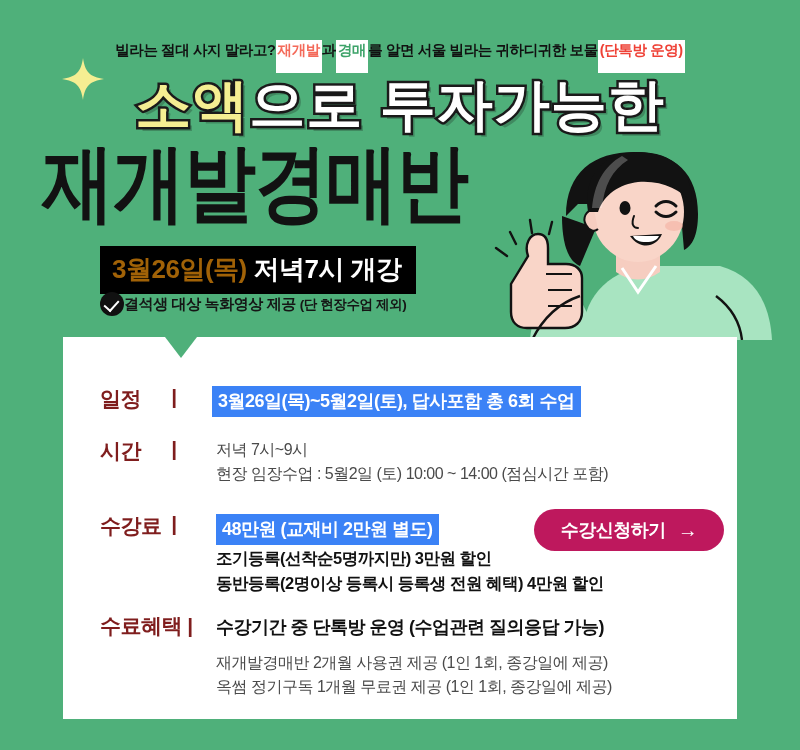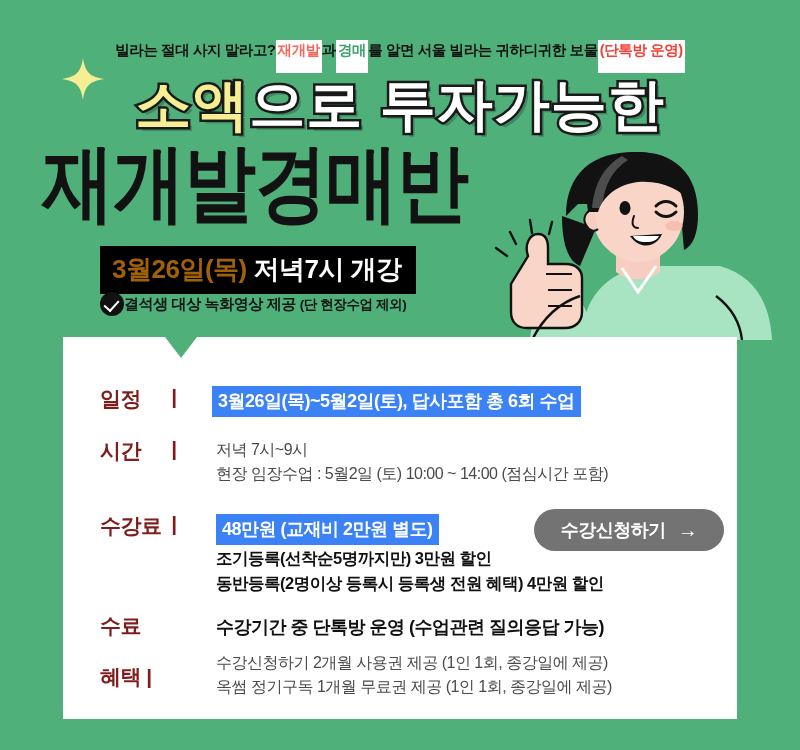--- a/index.html
+++ b/index.html
@@ -112,21 +112,21 @@
   
   .row { position:absolute; display:flex; }
   .label {
     color:#7f1d1d; font-weight:bold; font-size:21px;
     letter-spacing:-0.5px; white-space:nowrap;
     display:flex;
     justify-content:space-between;
   }
   .label .lt { display:inline-block; width:62px; }
   .label .bar { display:inline-block; width:24px; text-align:center; }
-  .label.stack { flex-direction:column; line-height:1.28;gap:24px; }
+  .label.stack { flex-direction:row; line-height:1.28; }
 
   .val { font-size:16px; color:#2b2b2b; letter-spacing:-0.5px; white-space:nowrap; }
   .val.black-hl {
     background:#3b82f6; color:#fff; font-weight:bold; font-size:18px;
     padding:3px 6px 4px 6px; display:inline-block;
   }
   .val.bold { font-weight:bold; color:#111; font-size:16.5px; }
   .val.grey { color:#4a4a4a; }
   .val.heading { font-weight:bold; font-size:18px; color:#111; }
   .lines > div { margin-bottom:3px; }
@@ -137,21 +137,21 @@
   .row-ben  { left:100px; top:613px; }
   .v-ilj { position:absolute; left:212px; top:386px; }
   .v-sig { position:absolute; left:216px; top:440px; }
   .v-fee { position:absolute; left:216px; top:514px; }
   .v-ben { position:absolute; left:216px; top:615px; }
 
   
   .cta {
     position:absolute; left:534px; top:509px;
     width:190px; height:42px; border-radius:21px;
-    background:#737373; color:#fff;
+    background:#be185d; color:#fff;
     display:flex; align-items:center; justify-content:center; gap:12px;
     font-size:18px; font-weight:bold; letter-spacing:-0.5px;
     cursor:pointer; border:none;
   }
   .cta .arrow { font-size:20px; font-weight:bold; line-height:1; }
 </style>
 </head>
 <body>
 
 <div class="sparkle">
@@ -262,20 +262,20 @@
 </div>
 
 <div class="row row-ben">
   <span class="label stack">
     <span>수료</span>
     <span>혜택 |</span>
   </span>
 </div>
 <div class="v-ben lines">
   <div class="val heading" style="margin-bottom:14px;">수강기간 중 단톡방 운영 (수업관련 질의응답 가능)</div>
-  <div class="val grey">수강신청하기 2개월 사용권 제공 (1인 1회, 종강일에 제공)</div>
+  <div class="val grey">재개발경매반 2개월 사용권 제공 (1인 1회, 종강일에 제공)</div>
   <div class="val grey">옥썸 정기구독 1개월 무료권 제공 (1인 1회, 종강일에 제공)</div>
 </div>
 
 <button class="cta">
   <span>수강신청하기</span>
   <span class="arrow">→</span>
 </button>
 
 </body></html>

